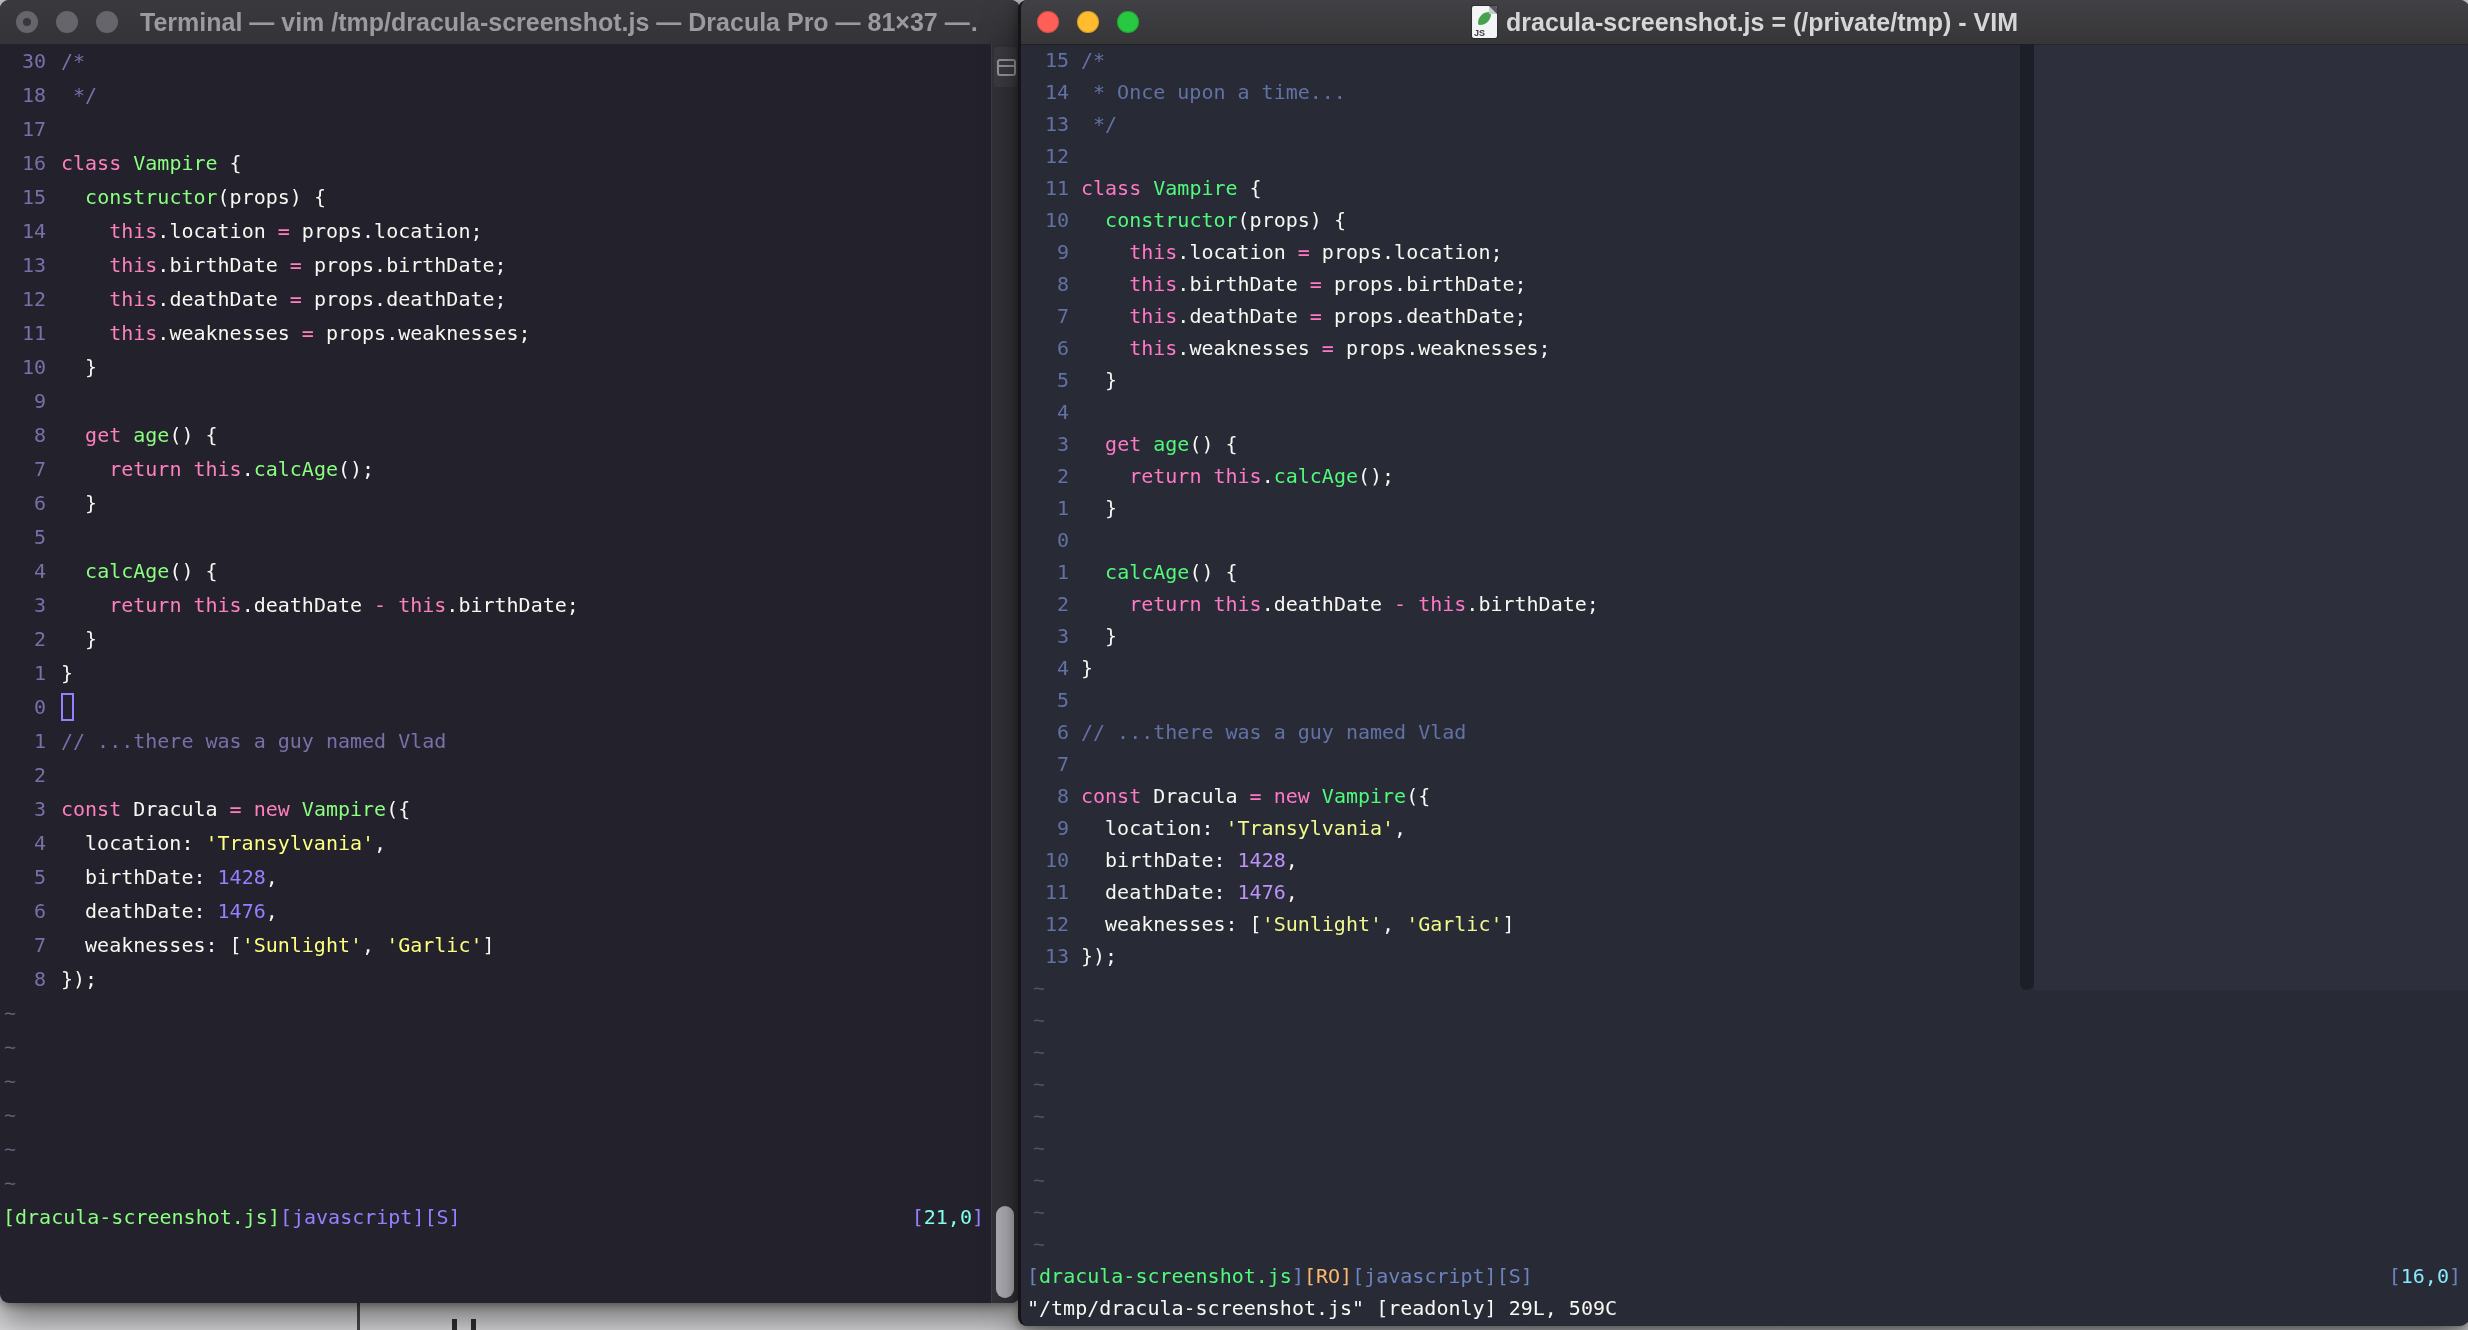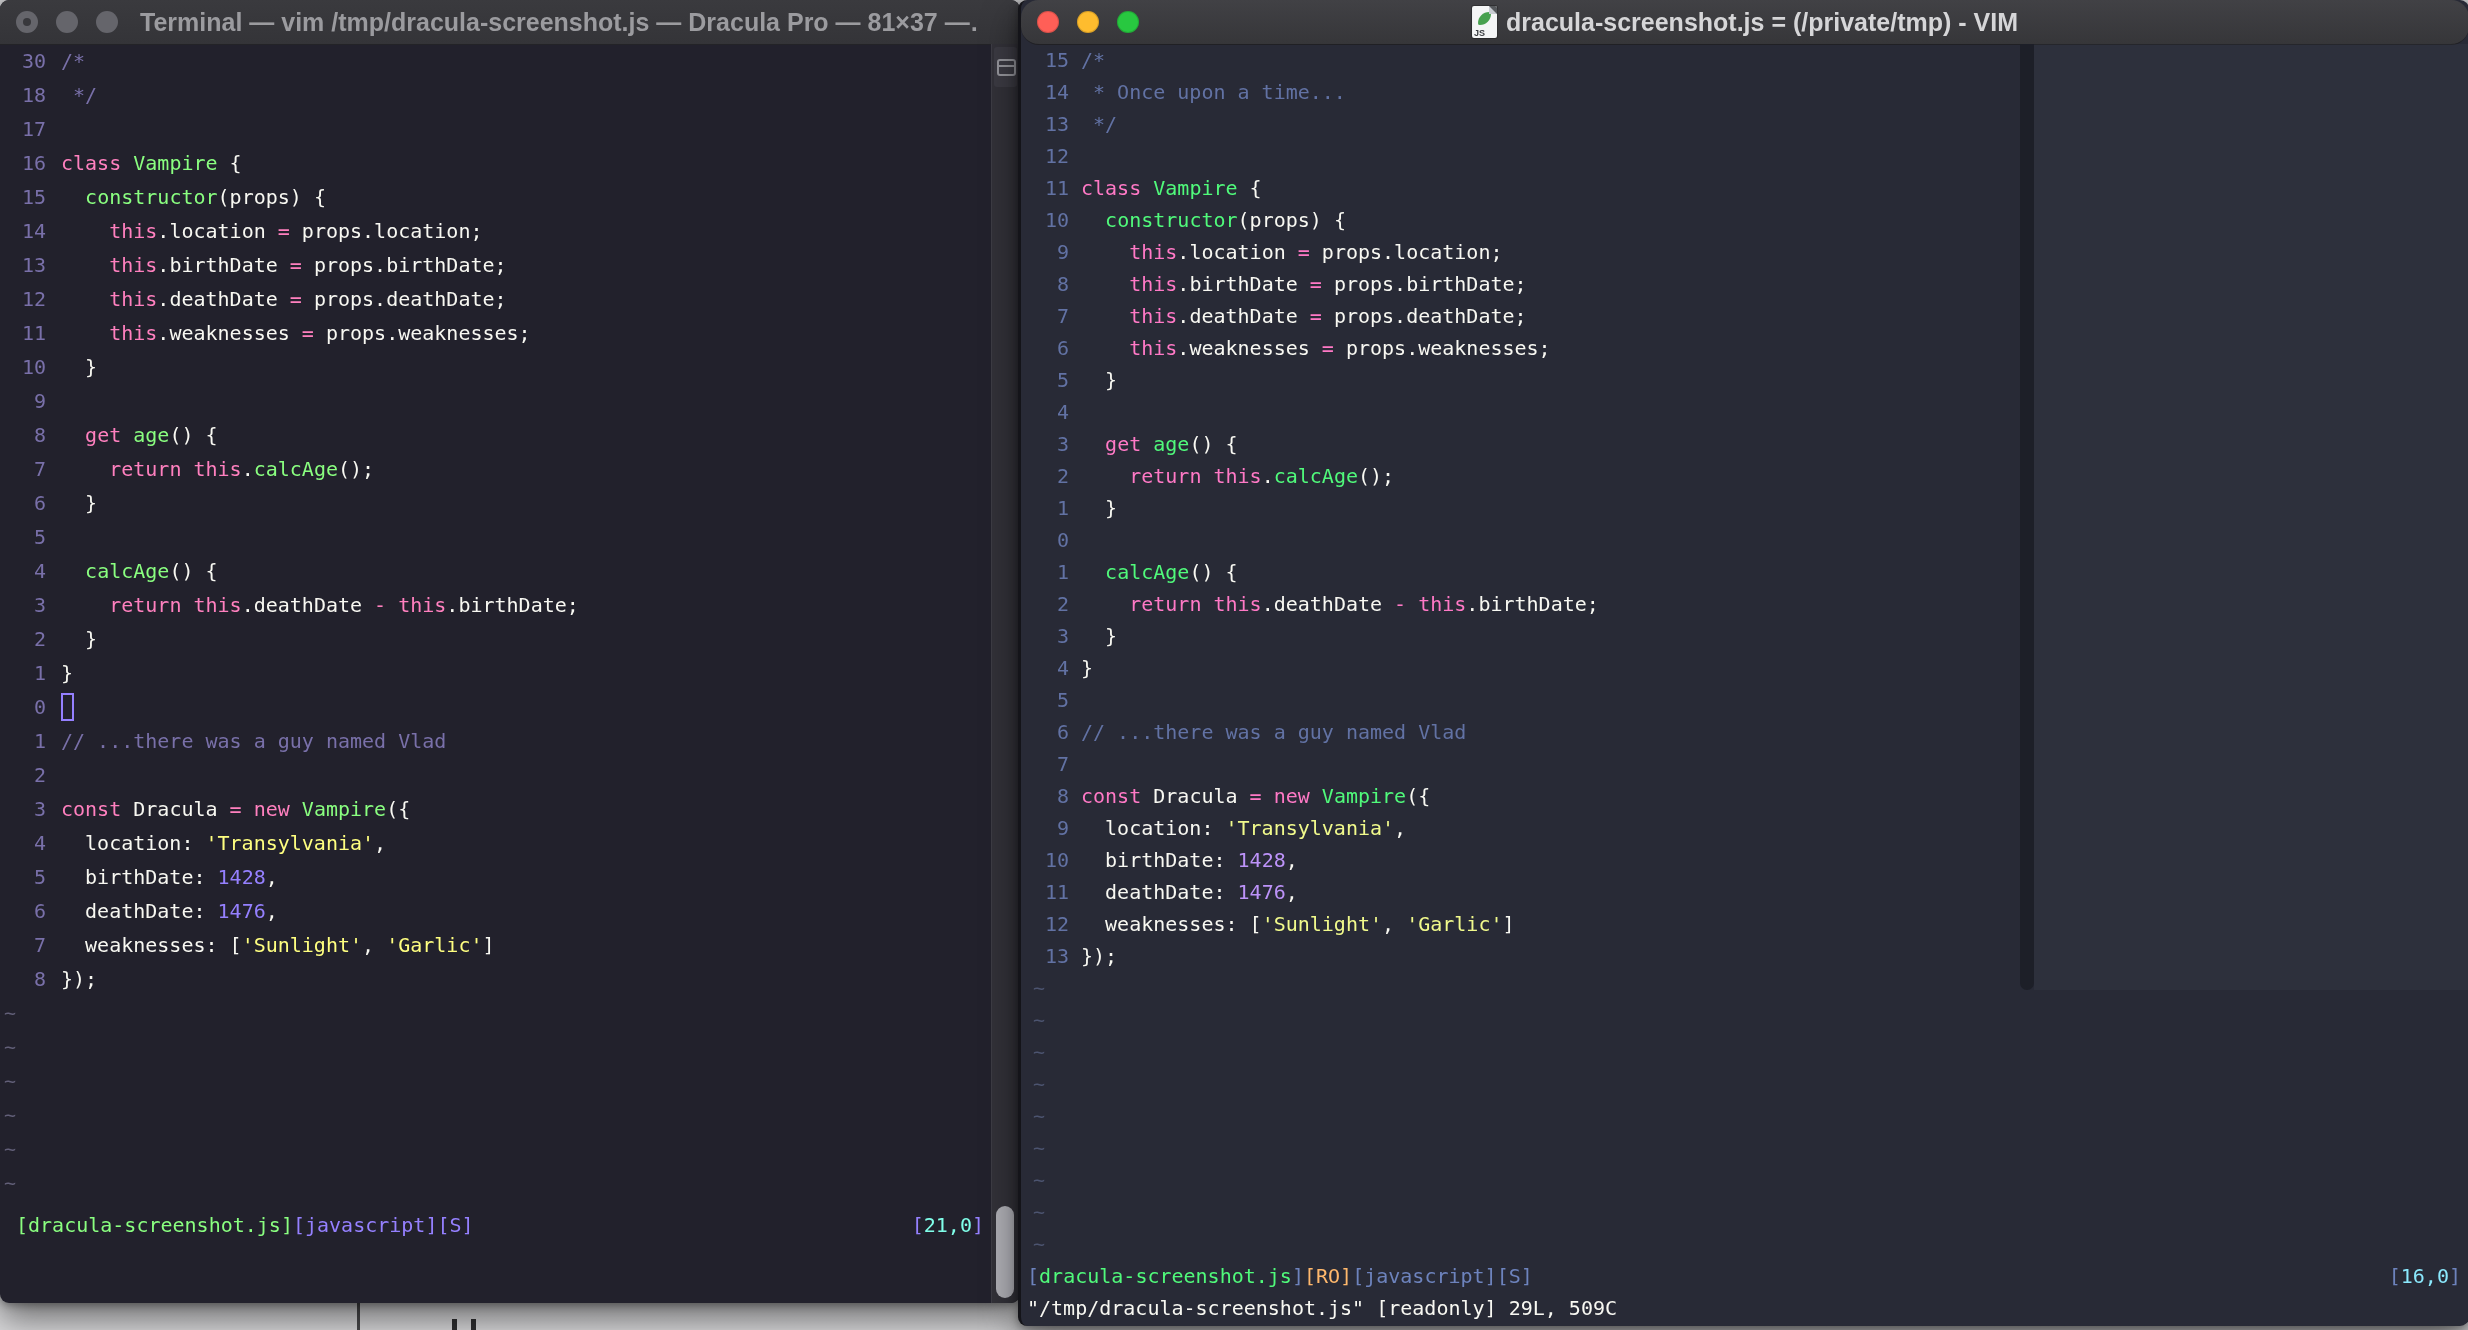--- a/index.html
+++ b/index.html
@@ -8,21 +8,21 @@
           font-family:"DejaVu Sans Mono", monospace;}
   
   .desk-line{position:absolute;left:357px;top:1300px;width:3px;height:30px;background:#4a4a4c;}
   .desk-mark{position:absolute;left:452px;top:1319px;width:14px;height:11px;
              border-left:5px solid #2e2e30;border-right:5px solid #2e2e30;}
   
   .window{position:absolute;border-radius:9px;overflow:hidden;
           box-shadow:0 16px 34px rgba(0,0,0,.5),0 2px 8px rgba(0,0,0,.35);}
   .titlebar{position:relative;height:44px;flex:none;}
   .tb-inactive{background:linear-gradient(#3a3a3e,#343438);border-bottom:1px solid #232327;}
-  .tb-active{background:linear-gradient(#414145,#363639);border-bottom:1px solid #202024;border-radius:18px;}
+  .tb-active{background:linear-gradient(#414145,#363639);border-bottom:1px solid #202024;}
   .lights{position:absolute;left:16px;top:11px;display:flex;gap:18px;}
   .light{width:22px;height:22px;border-radius:50%;position:relative;}
   .light.gray{background:#65656b;}
   .light.dot::after{content:"";position:absolute;left:7px;top:7px;width:8px;height:8px;border-radius:50%;background:#38383c;}
   .light.red{background:#ff5f57;box-shadow:inset 0 0 0 1px rgba(0,0,0,.15);}
   .light.yellow{background:#febc2e;box-shadow:inset 0 0 0 1px rgba(0,0,0,.15);}
   .light.green{background:#28c840;box-shadow:inset 0 0 0 1px rgba(0,0,0,.15);}
   .title{position:absolute;left:140px;right:40px;top:50%;transform:translateY(-50%);
          text-align:center;font-family:"Liberation Sans",sans-serif;font-size:25px;font-weight:600;
          white-space:nowrap;overflow:hidden;}
@@ -67,21 +67,21 @@
   .pro .seg-f{color:var(--pro-green);}   .std .seg-f{color:var(--std-green);}
   .pro .seg-p{color:var(--pro-purple);}  .std .seg-p{color:var(--std-purple);}
   .pro .seg-s{color:var(--pro-yellow);}  .std .seg-s{color:var(--std-yellow);}
   .seg-w{color:inherit;}
   .row.tilde{font-size:20px;}
   .pro .row.tilde{color:var(--pro-tilde);} .std .row.tilde{color:var(--std-tilde);}
   .vcursor{display:inline-block;width:9px;height:24px;border:2px solid var(--pro-purple);
            vertical-align:middle;margin-top:-4px;}
   
   .status{display:flex;white-space:pre;font-size:20px;z-index:2;position:relative;}
-  .pro .status{height:34px;line-height:34px;padding:0 8px 0 16px;margin-top:8px;}
+  .pro .status{height:34px;line-height:34px;padding:0 8px 0 3px;}
   .std .status{height:32px;line-height:32px;padding:0 8px 0 6px;}
   .flexspacer{flex:1;}
   .pro .st-file{color:var(--pro-green);}
   .pro .st-mod{color:var(--pro-purple);}
   .pro .st-brk{color:var(--pro-purple);}
   .pro .st-pos{color:var(--pro-cyan);}
   .std .st-brk2{color:var(--std-slate);}
   .std .st-file{color:var(--std-green);}
   .std .st-ro{color:var(--std-orange);}
   .std .st-mod{color:var(--std-slate);}

